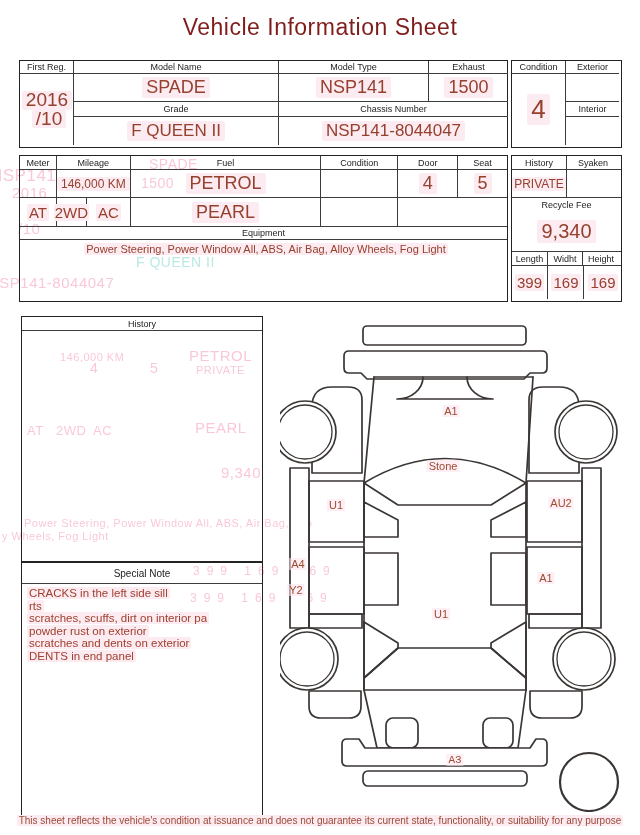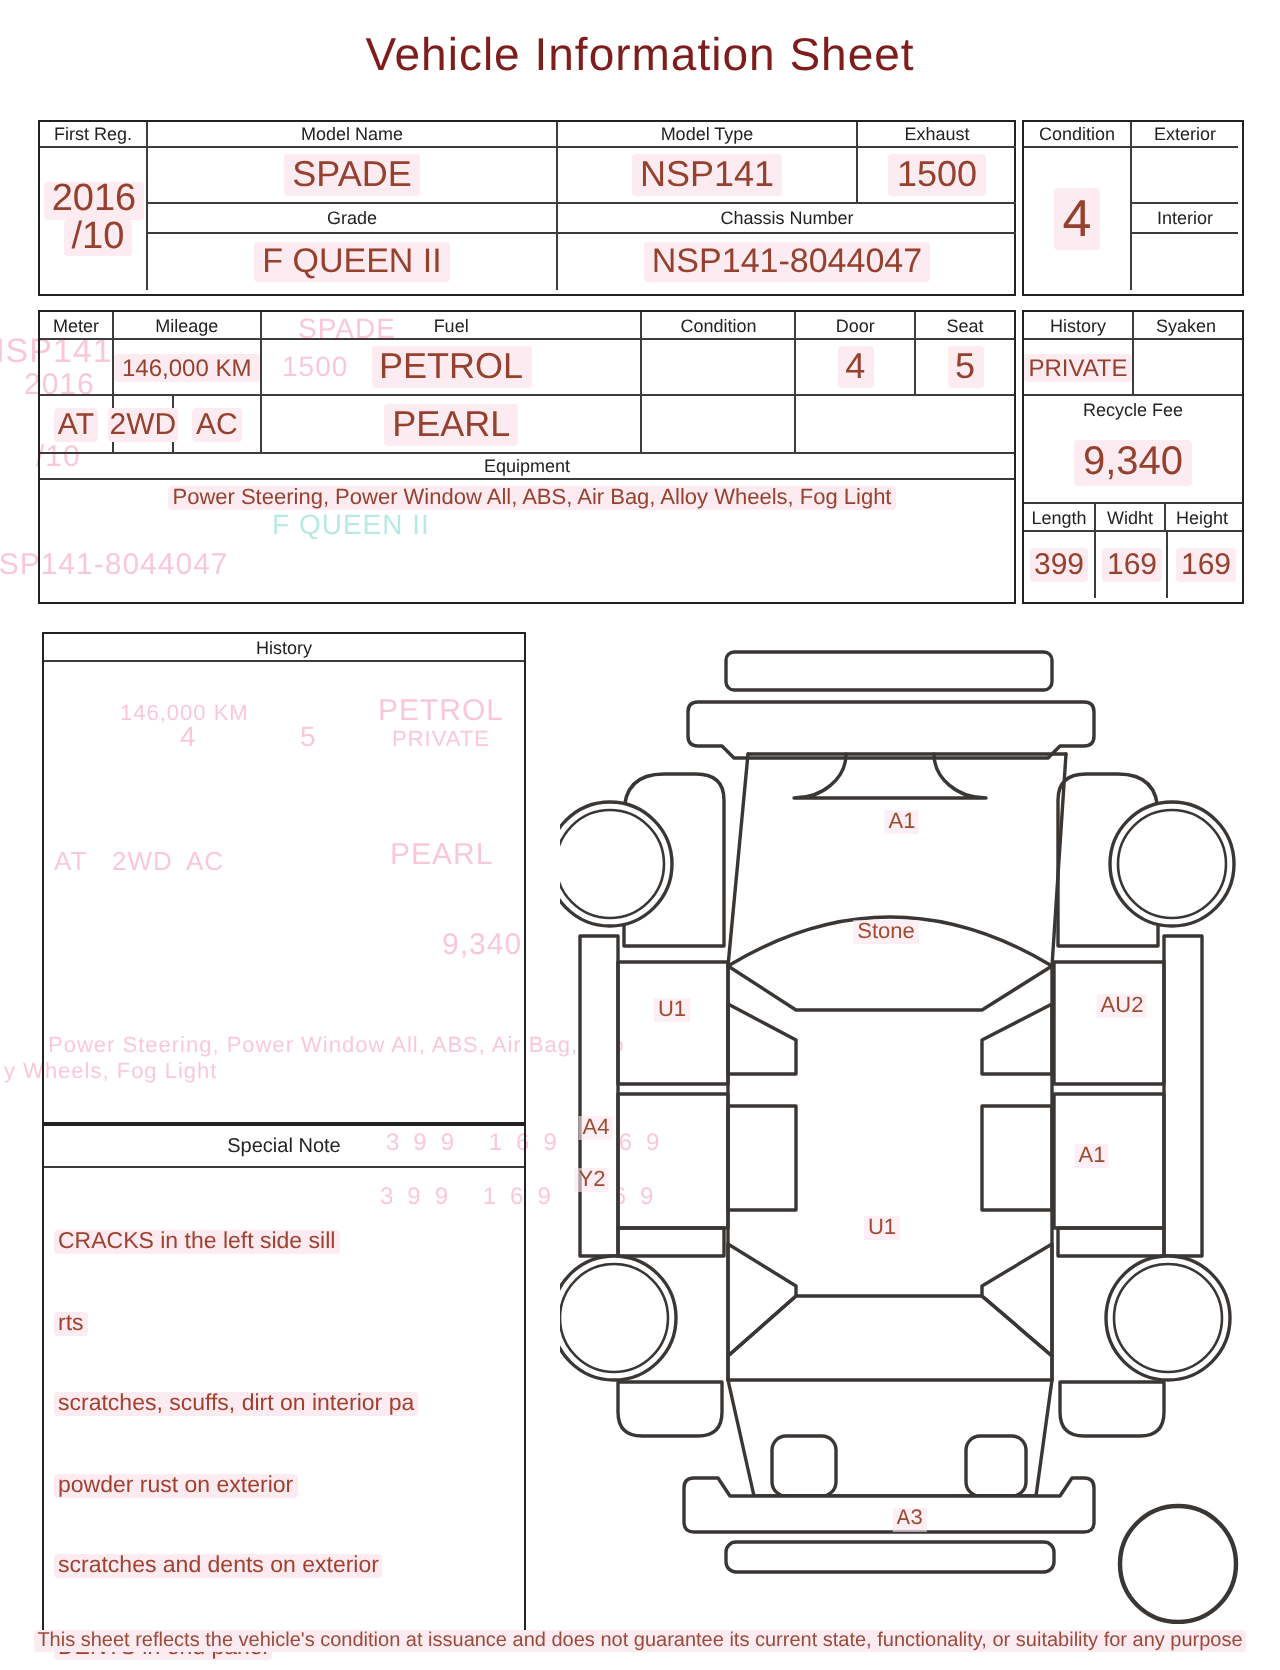--- a/index.html
+++ b/index.html
@@ -31,21 +31,21 @@
   .cond{display:grid;grid-template-columns:54px 53px;grid-template-rows:13px 28px 15px 28px;}
   .cond>div{border-right:1px solid #3c3c3c;border-bottom:1px solid #3c3c3c;box-sizing:border-box;display:flex;align-items:center;justify-content:center;}
   .cond .nbr{border-right:none;} .cond .nbb{border-bottom:none;}
 
   .firstreg-val{flex-direction:column;align-items:flex-start;font-size:19px;line-height:.95;padding-left:1px;}
   .big{font-size:18px;} .mid{font-size:15px;} .small{font-size:12px;}
 
   
   .boxhead{border-bottom:1px solid #3c3c3c;display:flex;align-items:center;justify-content:center;font-size:9px;color:#222;}
   .notebody{padding:3px 5px;}
-  .noteline{font-size:11.5px;line-height:12.5px;color:#a0402e;white-space:nowrap;margin-top:28px;}
+  .noteline{font-size:11.5px;line-height:12.5px;color:#a0402e;white-space:nowrap;}
   .noteline .hl{padding:0 2px;}
 
   
   .dlabel{position:absolute;transform:translate(-50%,-50%);font-size:11px;color:#9e4c2e;background:rgba(252,228,238,.6);padding:0 2px;white-space:nowrap;}
 
   
   .ghost{position:absolute;color:#f490b5;opacity:.5;white-space:nowrap;z-index:0;letter-spacing:.5px;}
   .ghost-teal{color:#63cfc0;opacity:.45;}
 
   .footer{position:absolute;top:815px;left:0;right:0;text-align:center;font-size:10px;color:#9b4a38;}

